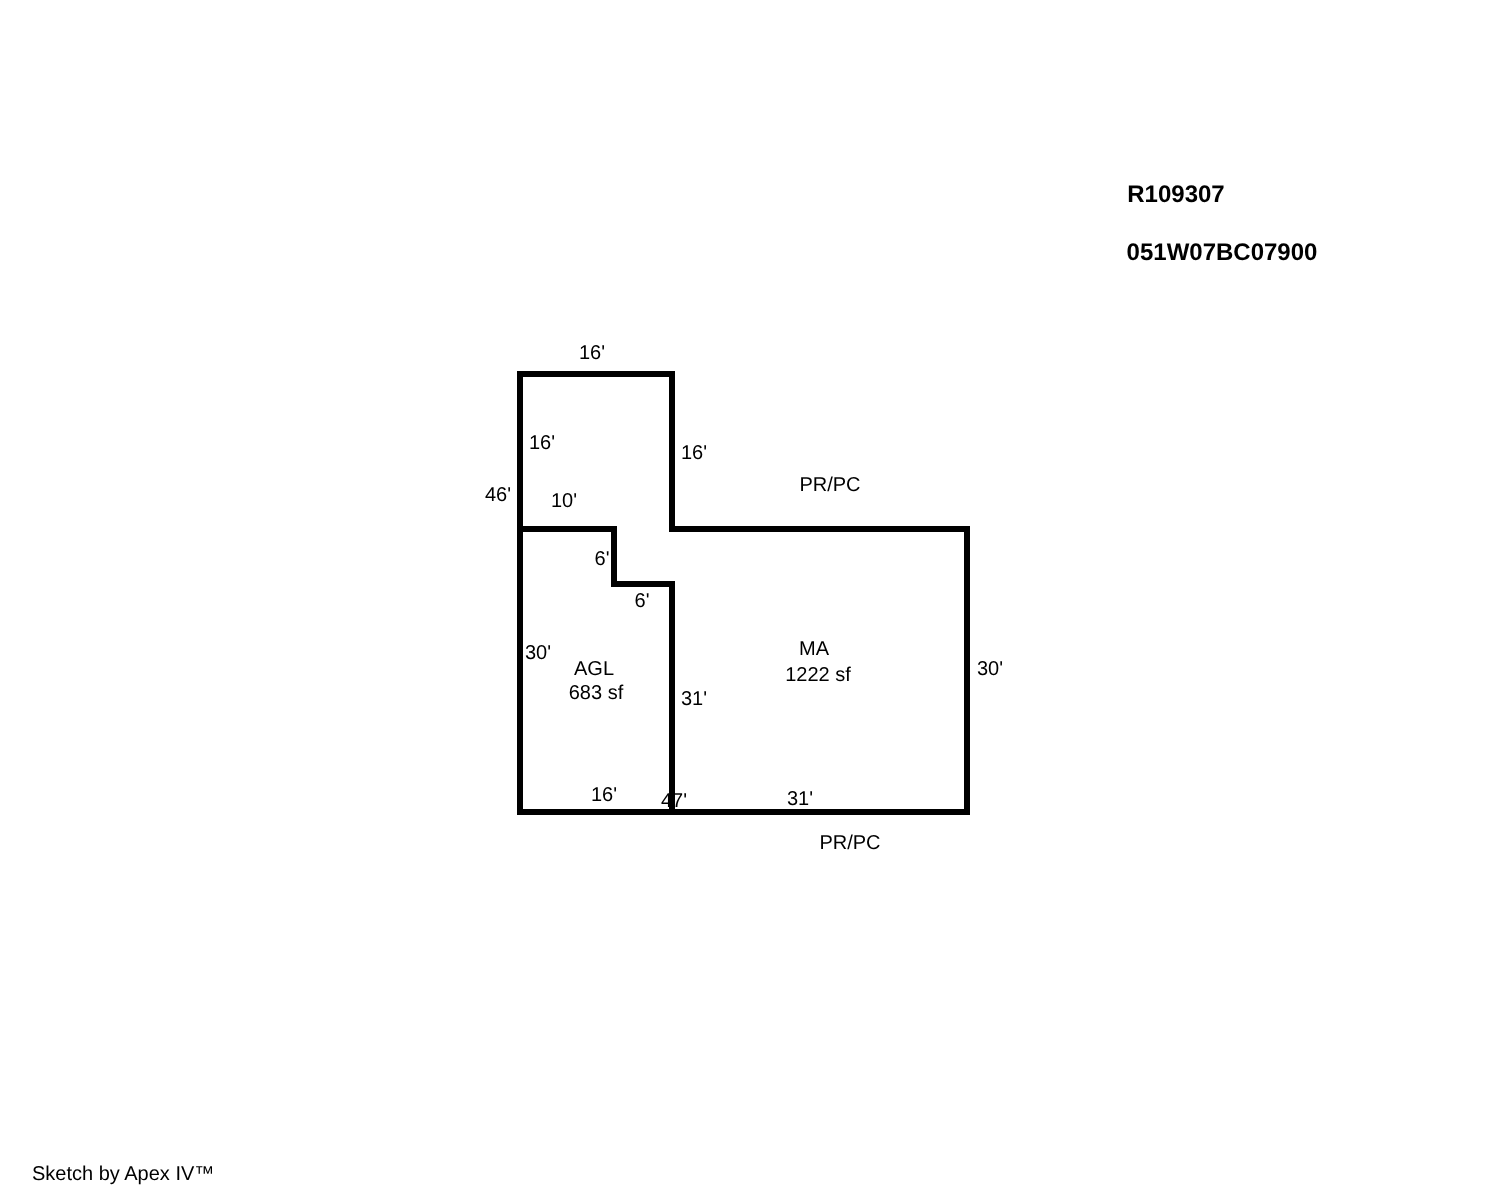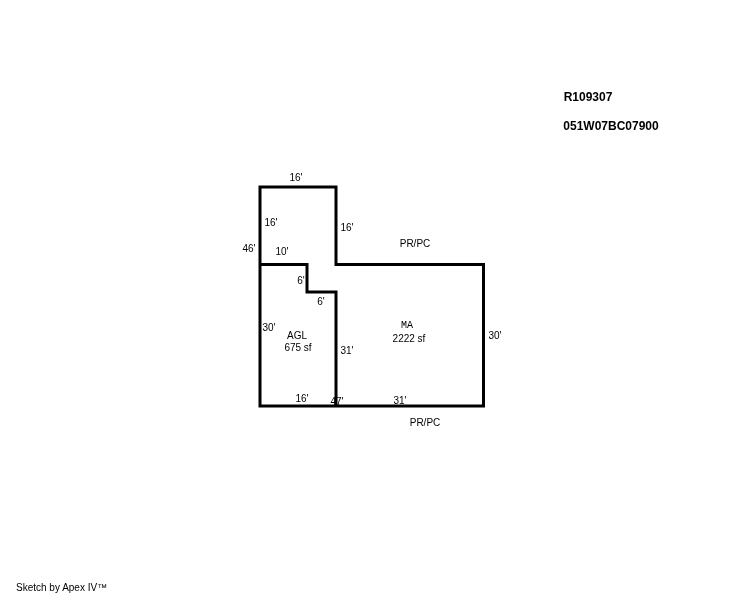--- a/index.html
+++ b/index.html
@@ -71,22 +71,22 @@
   <div class="lbl" style="left:301px; top:280px;">6'</div>
   <div class="lbl" style="left:321px; top:301px;">6'</div>
   <div class="lbl" style="left:269px; top:327px;">30'</div>
   <div class="lbl" style="left:347px; top:350px;">31'</div>
   <div class="lbl" style="left:495px; top:335px;">30'</div>
   <div class="lbl" style="left:302px; top:398px;">16'</div>
   <div class="lbl" style="left:400px; top:400px;">31'</div>
   <div class="lbl" style="left:337px; top:401px;">47'</div>
 
   <div class="lbl" style="left:297px; top:335px;">AGL</div>
-  <div class="lbl" style="left:298px; top:347px;">675 sf</div>
-  <div class="lbl" style="left:407px; top:325px;font-family:Liberation Mono, monospace;">MA</div>
-  <div class="lbl" style="left:409px; top:338px;">2222 sf</div>
+  <div class="lbl" style="left:298px; top:347px;">683 sf</div>
+  <div class="lbl" style="left:407px; top:325px;">MA</div>
+  <div class="lbl" style="left:409px; top:338px;">1222 sf</div>
 
   <div class="lbl" style="left:415px; top:243px;">PR/PC</div>
   <div class="lbl" style="left:425px; top:422px;">PR/PC</div>
 
   <div class="credit">Sketch by Apex IV™</div>
 
 </div>
 
 </body></html>

